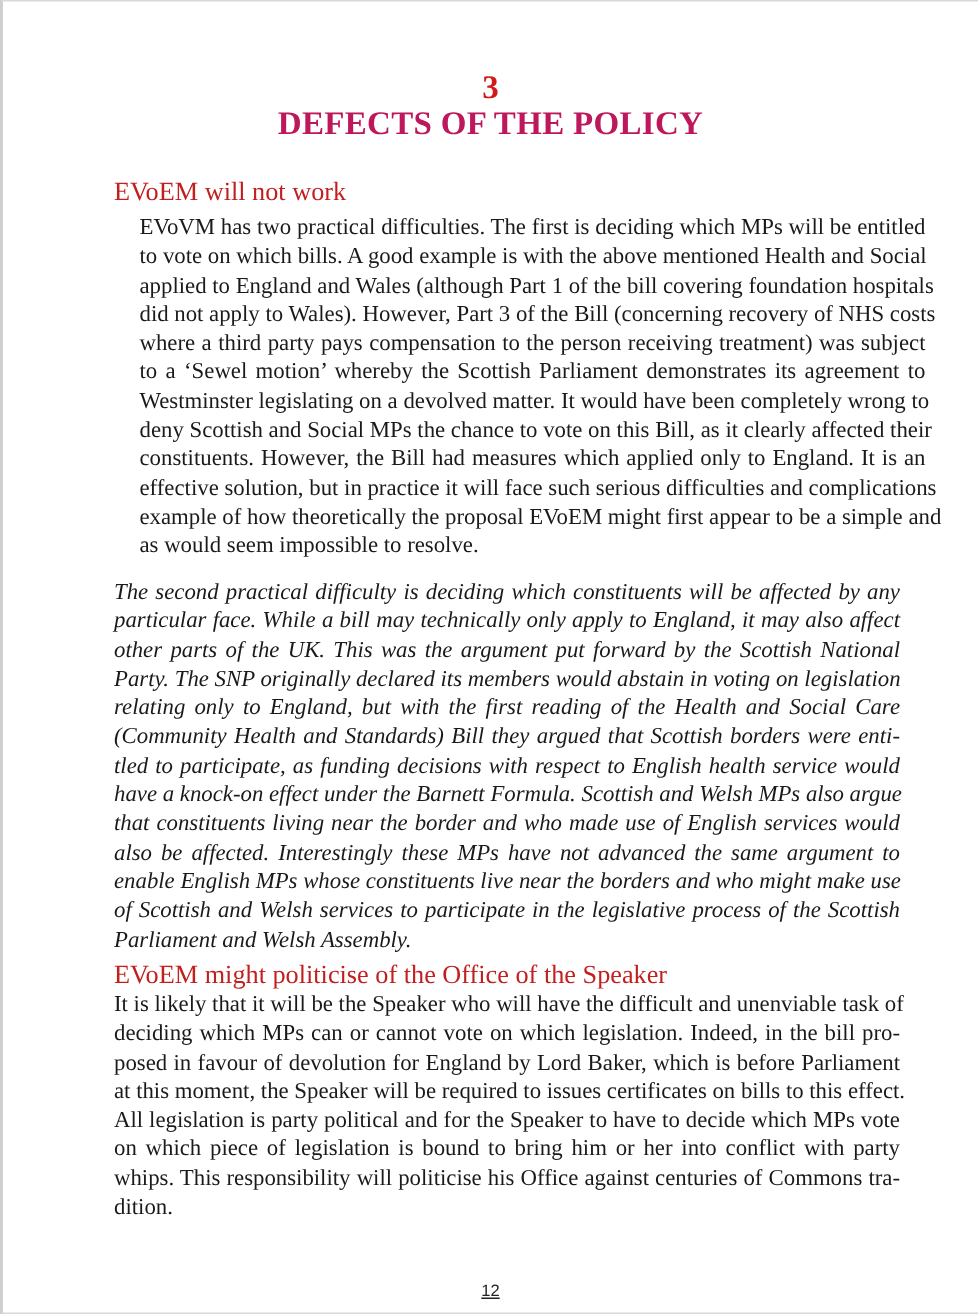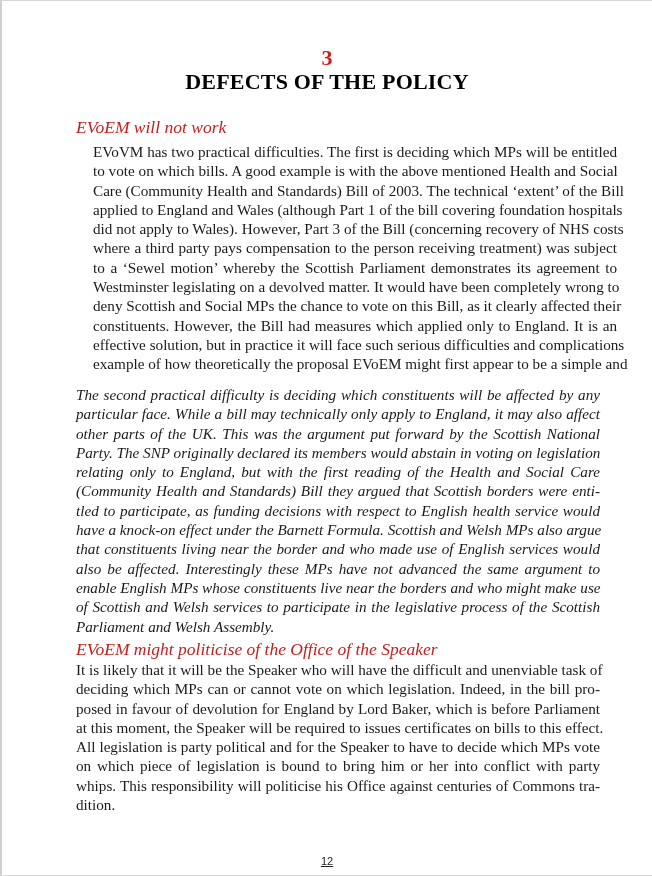--- a/index.html
+++ b/index.html
@@ -15,24 +15,24 @@
     border:1px solid #d8d8d8;
     border-left:2px solid #cfcfcf;
     background:#fff;
   }
   .chapter-num {
     position:absolute; left:0; right:0; top:44px;
     text-align:center; color:#d11a1a; font-weight:bold; font-size:22px;
   }
   .chapter-title {
     position:absolute; left:0; right:0; top:68px;
-    text-align:center; color:#000000; font-weight:bold; font-size:22px; letter-spacing:0.2px;
+    text-align:center; color:#be185d; font-weight:bold; font-size:22px; letter-spacing:0.2px;
   }
   .section-heading {
-    position:absolute; left:74px; color:#c21f1f; font-size:17.5px;font-style:italic;
+    position:absolute; left:74px; color:#c21f1f; font-size:17.5px;
   }
   .para {
     position:absolute; left:74px; width:524px;
     font-size:15.2px; line-height:19.3px;
     text-align:justify; margin:0;
   }
   .para span.line { display:block; text-align:justify; text-align-last:justify; white-space:nowrap; }
   .para span.line.last { text-align-last:left; }
   .page-number {
     position:absolute; left:0; right:0; top:854px; text-align:center;
@@ -43,30 +43,30 @@
 <body>
 
 <div class="page">
   <div class="chapter-num">3</div>
   <div class="chapter-title">DEFECTS OF THE POLICY</div>
 
   <div class="section-heading" style="top:116px;">EVoEM will not work</div>
   <p class="para" style="top:141px;margin-left:17px;">
       <span class="line">EVoVM has two practical difficulties. The first is deciding which MPs will be entitled</span>
       <span class="line">to vote on which bills. A good example is with the above mentioned Health and Social</span>
-      <span class="line">Care (Community Health and Standards) Bill of 2003. The technical ‘extent’ of the Bill</span>
       <span class="line">applied to England and Wales (although Part 1 of the bill covering foundation hospitals</span>
       <span class="line">did not apply to Wales). However, Part 3 of the Bill (concerning recovery of NHS costs</span>
       <span class="line">where a third party pays compensation to the person receiving treatment) was subject</span>
       <span class="line">to a ‘Sewel motion’ whereby the Scottish Parliament demonstrates its agreement to</span>
       <span class="line">Westminster legislating on a devolved matter. It would have been completely wrong to</span>
       <span class="line">deny Scottish and Social MPs the chance to vote on this Bill, as it clearly affected their</span>
       <span class="line">constituents. However, the Bill had measures which applied only to England. It is an</span>
       <span class="line">effective solution, but in practice it will face such serious difficulties and complications</span>
       <span class="line">example of how theoretically the proposal EVoEM might first appear to be a simple and</span>
+      <span class="line last">as would seem impossible to resolve.</span>
     </p>
   <p class="para" style="top:384px;font-style:italic;">
       <span class="line">The second practical difficulty is deciding which constituents will be affected by any</span>
       <span class="line">particular face. While a bill may technically only apply to England, it may also affect</span>
       <span class="line">other parts of the UK. This was the argument put forward by the Scottish National</span>
       <span class="line">Party. The SNP originally declared its members would abstain in voting on legislation</span>
       <span class="line">relating only to England, but with the first reading of the Health and Social Care</span>
       <span class="line">(Community Health and Standards) Bill they argued that Scottish borders were enti-</span>
       <span class="line">tled to participate, as funding decisions with respect to English health service would</span>
       <span class="line">have a knock-on effect under the Barnett Formula. Scottish and Welsh MPs also argue</span>

